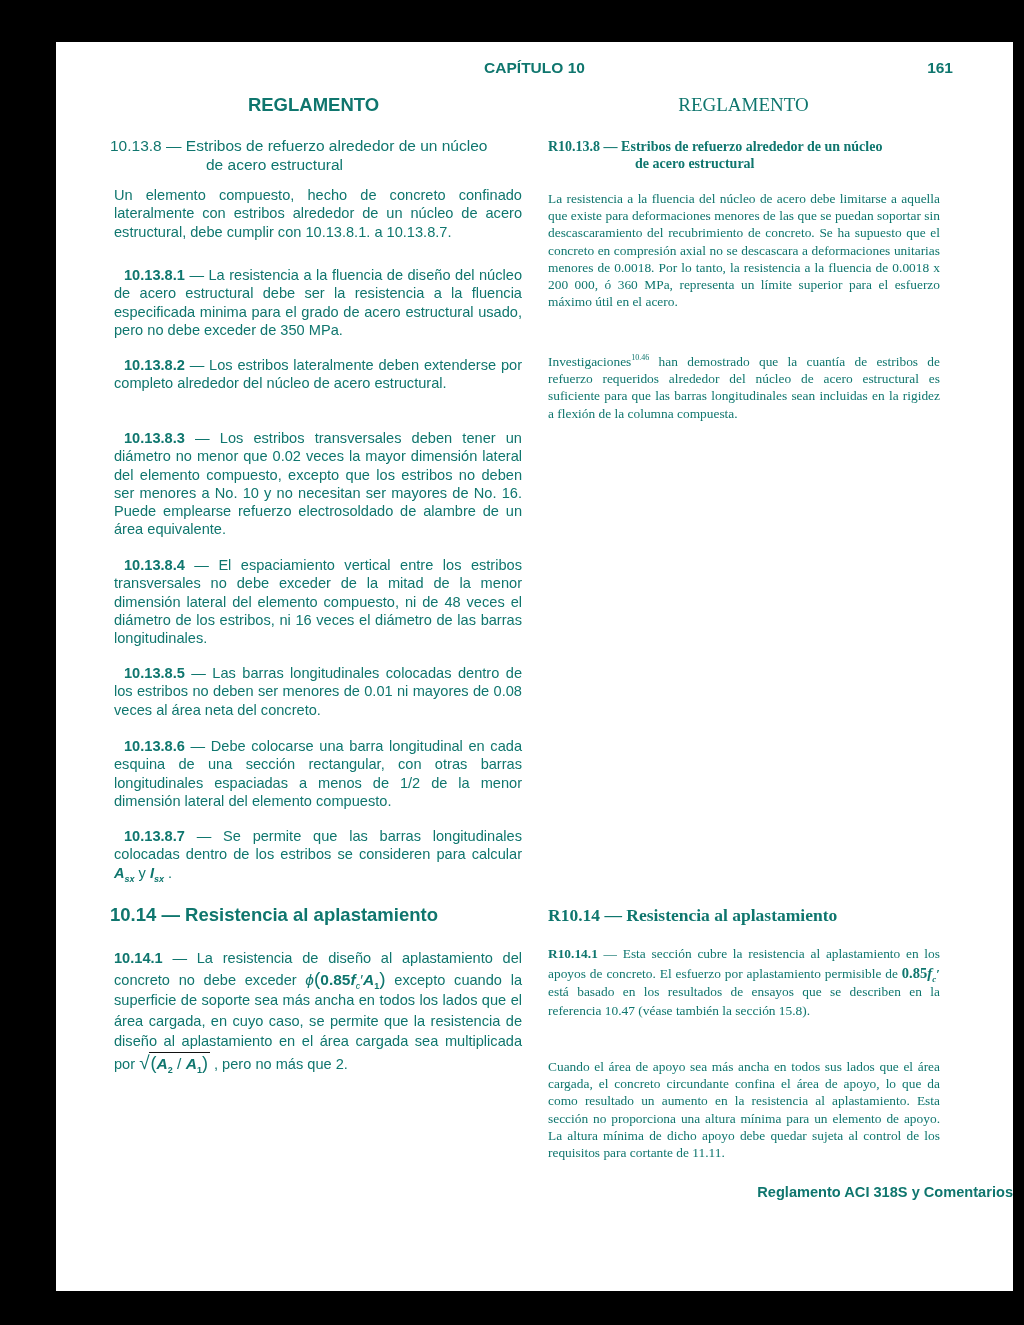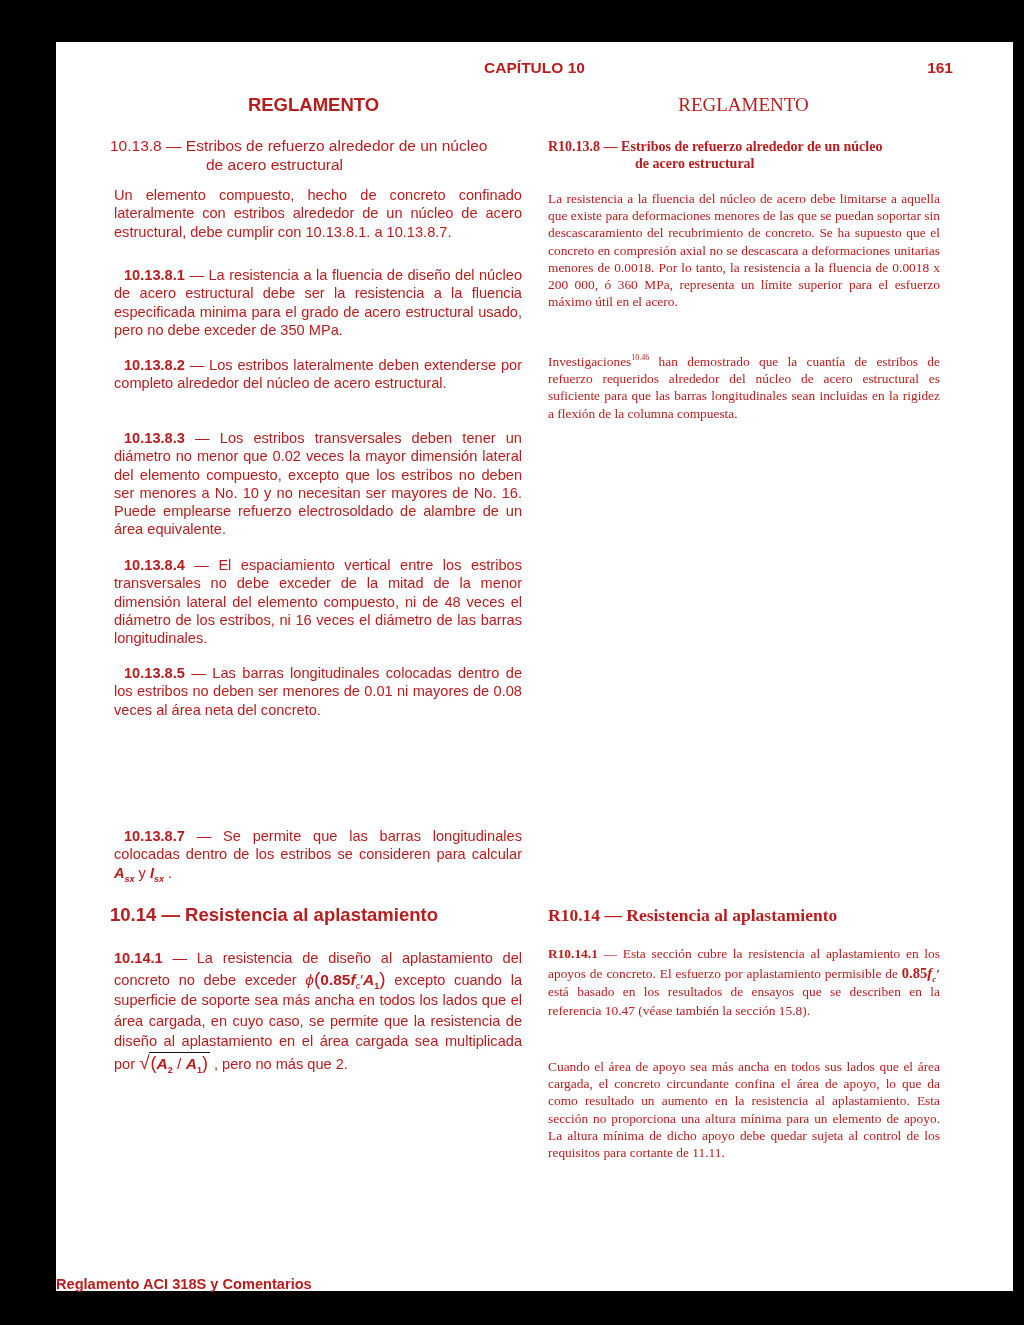--- a/index.html
+++ b/index.html
@@ -7,21 +7,21 @@
       width: 1024px; height: 1325px;
       background: #000000;
       position: relative;
       overflow: hidden;
     }
     .page {
       position: absolute;
       left: 56px; top: 42px;
       width: 957px; height: 1249px;
       background: #ffffff;
-      color: #b91c1c;
+      color: #0f766e;
     }
     .abs { position: absolute; }
     .sans { font-family: "Liberation Sans", "DejaVu Sans", sans-serif; }
     .serif { font-family: "Liberation Serif", "DejaVu Serif", serif; }
 
     .chapter { left: 0; width: 957px; top: 17px; text-align: center; font-size: 15.5px; font-weight: bold; }
     .pagenum { right: 60px; top: 17px; font-size: 15.5px; font-weight: bold; }
 
     .col-head-left { left: 55px; width: 405px; top: 52px; text-align: center; font-size: 18.5px; font-weight: bold; }
     .col-head-right { left: 490px; width: 395px; top: 52px; text-align: center; font-size: 19px; }
@@ -51,21 +51,21 @@
       margin: 0;
     }
     .bold { font-weight: bold; }
     .ital-b { font-weight: bold; font-style: italic; }
     sup { font-size: 8px; line-height: 0; vertical-align: 6px; }
     sub { font-size: 9px; line-height: 0; }
 
     .h2-left { font-size: 18.5px; font-weight: bold; }
     .h2-right { font-size: 17.5px; font-weight: bold; }
 
-    .footer { left: 0; width: 957px; top: 1234px; text-align: left; font-size: 14.6px; font-weight: bold; }
+    .footer { left: 0; width: 957px; top: 1142px; text-align: right; font-size: 14.6px; font-weight: bold; }
 
     .formula { font-size: 15.5px; white-space: nowrap; }
     .sqrt { display: inline-block; border-top: 1px solid #111; padding: 0 2px; margin-left: -1px; }
   </style>
 </head>
 <body>
 
 <div class="page">
 
   <div class="abs sans chapter">CAPÍTULO 10</div>
@@ -94,20 +94,23 @@
   </p>
 
   <p class="abs sans left-col ptext indent" style="top:510px;">
     <span class="bold">10.13.8.4</span><span> — El espaciamiento vertical entre los estribos transversales no debe exceder de la mitad de la menor dimensión lateral del elemento compuesto, ni de 48 veces el diámetro de los estribos, ni 16 veces el diámetro de las barras longitudinales.</span>
   </p>
 
   <p class="abs sans left-col ptext indent" style="top:618px;">
     <span class="bold">10.13.8.5</span><span> — Las barras longitudinales colocadas dentro de los estribos no deben ser menores de 0.01 ni mayores de 0.08 veces al área neta del concreto.</span>
   </p>
 
+  <p class="abs sans left-col ptext indent" style="top:691px;">
+    <span class="bold">10.13.8.6</span><span> — Debe colocarse una barra longitudinal en cada esquina de una sección rectangular, con otras barras longitudinales espaciadas a menos de 1/2 de la menor dimensión lateral del elemento compuesto.</span>
+  </p>
 
   <p class="abs sans left-col ptext indent" style="top:781px;">
     <span class="bold">10.13.8.7</span><span> — Se permite que las barras longitudinales colocadas dentro de los estribos se consideren para calcular </span><span class="ital-b">A</span><sub class="ital-b">sx</sub><span> y </span><span class="ital-b">I</span><sub class="ital-b">sx</sub><span> .</span>
   </p>
 
   <div class="abs sans left-col h2-left" style="top:862px;">10.14 — Resistencia al aplastamiento</div>
 
   <p class="abs sans left-col ptext" style="top:902px; line-height:20.5px;">
     <span class="bold">10.14.1</span><span> — La resistencia de diseño al aplastamiento del concreto no debe exceder </span><span class="formula"><span style="font-style:italic;">ϕ</span><span style="font-size:19px;">(</span><span class="bold">0.85</span><span class="ital-b">f</span><sub style="font-style:italic;">c</sub><span>′</span><span class="ital-b">A</span><sub class="bold">1</sub><span style="font-size:19px;">)</span></span><span> excepto cuando la superficie de soporte sea más ancha en todos los lados que el área cargada, en cuyo caso, se permite que la resistencia de diseño al aplastamiento en el área cargada sea multiplicada por </span><span class="formula"><span style="font-size:19px;">√</span><span class="sqrt"><span style="font-size:18px;">(</span><span class="ital-b">A</span><sub class="bold">2</sub><span> / </span><span class="ital-b">A</span><sub class="bold">1</sub><span style="font-size:18px;">)</span></span></span><span> , pero no más que 2.</span>
   </p>

